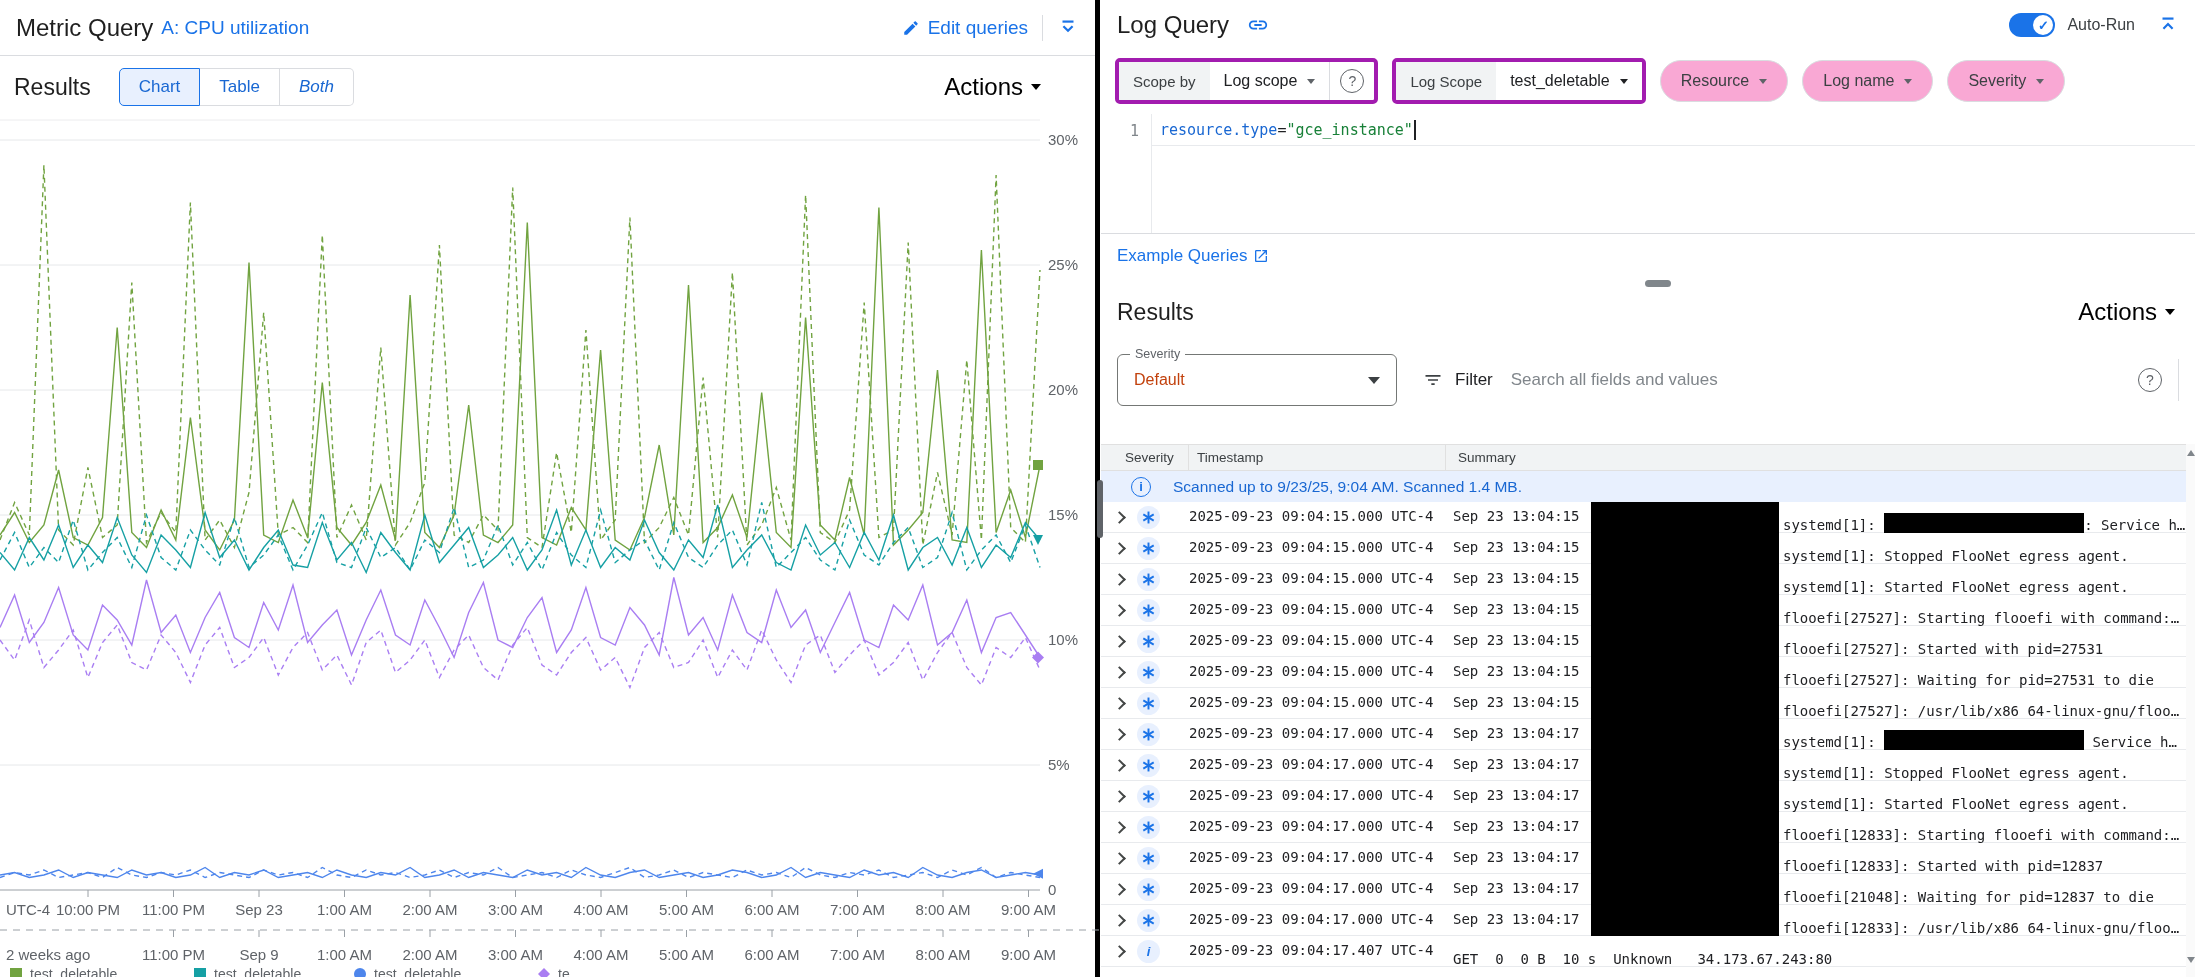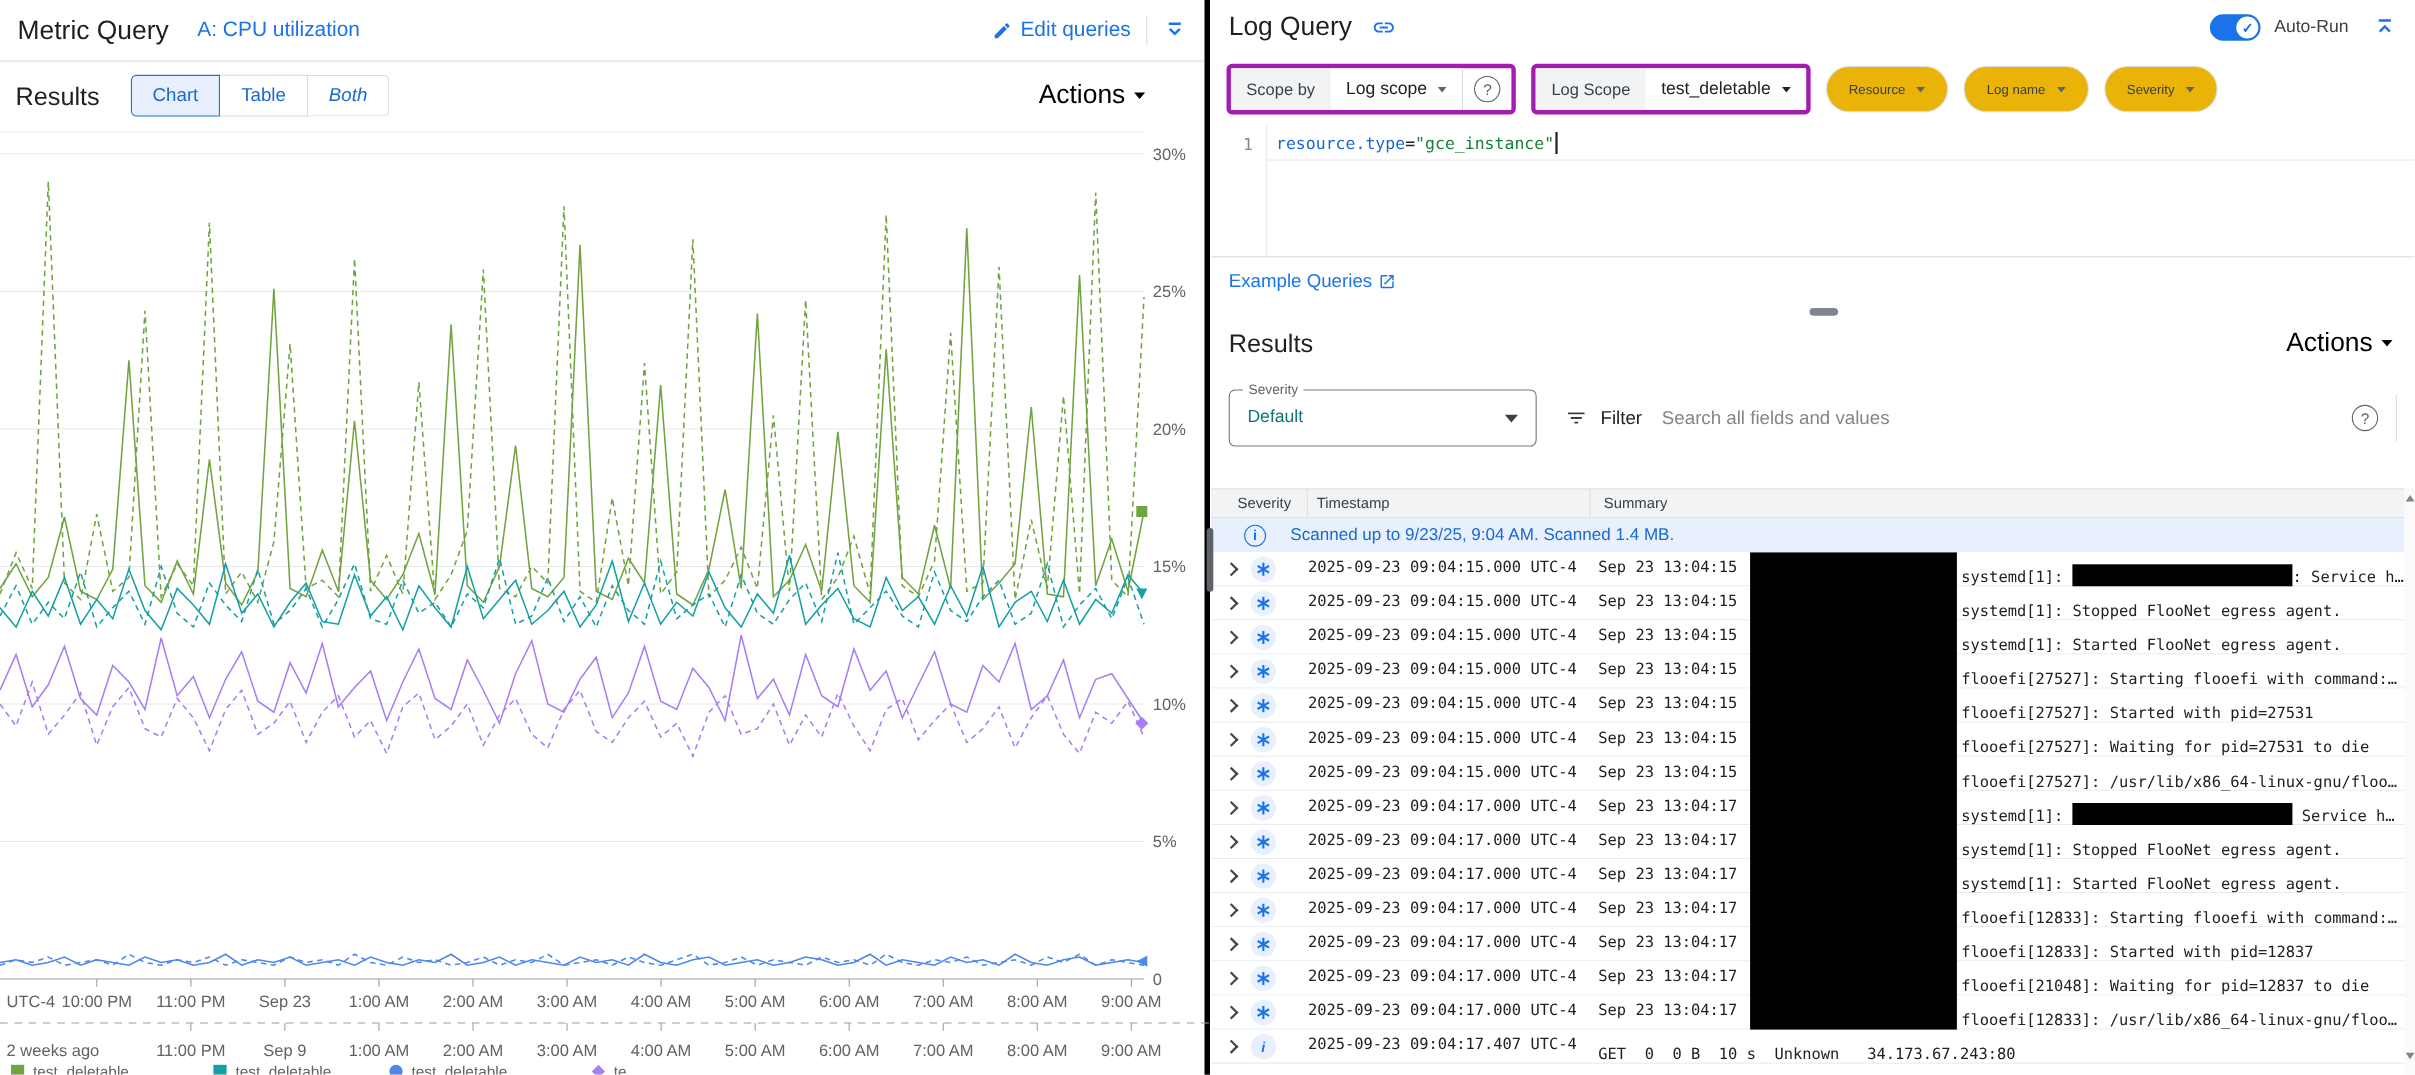--- a/index.html
+++ b/index.html
@@ -8,21 +8,21 @@
   .mono { font-family:"DejaVu Sans Mono", monospace; }
 
   
   #left-panel { position:absolute; left:0; top:0; width:1100px; height:977px;
     border-right:5px solid #000000; background:#fff; }
   #right-panel { position:absolute; left:1101px; top:0; width:1094px; height:977px; background:#fff; }
 
   
   .lp-header { height:56px; border-bottom:1px solid #dadce0; display:flex; align-items:center; padding:0 16px; }
   .panel-title { font-size:24px; color:#1f1f1f; }
-  .query-chip { font-size:19px; color:#1a73e8; margin-left:26px; }
+  .query-chip { font-size:19px; color:#1a73e8; margin-left:8px; }
   .lp-header-right { margin-left:auto; display:flex; align-items:center; gap:14px; }
   .blue-action { display:flex; align-items:center; gap:8px; color:#1a73e8; font-size:19px; cursor:pointer; }
   .vsep { width:1px; height:26px; background:#dadce0; }
 
   .lp-results-bar { height:62px; display:flex; align-items:center; padding:0 14px; }
   .results-h { font-size:23px; color:#1f1f1f; }
   .seg-control { display:flex; margin-left:28px; border-radius:5px; }
   .seg { font-size:17px; color:#1967d2; padding:8px 19px; border:1px solid #dadce0; background:#fff; cursor:pointer; }
   .seg:first-child { border-radius:5px 0 0 5px; }
   .seg:last-child { border-radius:0 5px 5px 0;font-style:italic; }
@@ -44,21 +44,21 @@
 
   
   .rp-toolbar { position:absolute; top:58px; left:14px; right:14px; height:46px; display:flex; align-items:center; gap:14px; }
   .tb-group { display:flex; align-items:stretch; border:4px solid #a21caf; border-radius:5px; overflow:hidden; height:46px; background:#fff; }
   .tb-chip { background:#f1f3f4; padding:0 14px; display:flex; align-items:center; font-size:15px; color:#3c4043; }
   .tb-value { padding:0 14px; display:flex; align-items:center; gap:10px; font-size:16px; color:#202124; cursor:pointer; background:#fff; }
   .tb-help { display:flex; align-items:center; padding:0 10px; border-left:1px solid #dadce0; cursor:pointer; }
   .help-circle { width:24px; height:24px; border:1.5px solid #5f6368; border-radius:50%; color:#5f6368;
     font-size:14px; display:flex; align-items:center; justify-content:center; }
   .pill { border:1px solid #dadce0; border-radius:21px; height:42px; padding:0 20px; display:flex; align-items:center; gap:10px;
-    font-size:12px; color:#3c4043; background:#eab308; cursor:pointer; }
+    font-size:16px; color:#3c4043; background:#f9a8d4; cursor:pointer; }
   .small-caret { width:0; height:0; border-left:4.5px solid transparent; border-right:4.5px solid transparent; border-top:5.5px solid #5f6368; }
 
   
   .rp-editor { position:absolute; top:114px; left:0; right:0; height:120px; border-bottom:1px solid #dadce0; display:flex; background:#fff; }
   .gutter { width:50px; text-align:right; padding:8px 12px 0 0; color:#80868b; font-size:15px; }
   .code-area { flex:1; border-left:1px solid #e8eaed; }
   .code-line { height:32px; border-bottom:1px solid #e8eaed; display:flex; align-items:center; padding-left:8px; font-size:15px; }
   .tok-field { color:#1967d2; }
   .tok-op { color:#202124; }
   .tok-str { color:#188038; }
@@ -68,21 +68,21 @@
     color:#1a73e8; font-size:17px; cursor:pointer; }
   .drag-handle-h { position:absolute; top:280px; left:544px; width:26px; height:7px; border-radius:4px; background:#80868b; cursor:row-resize; }
 
   .rp-results-head { position:absolute; top:298px; left:16px; right:20px; display:flex; align-items:center; }
 
   
   .rp-filter-row { position:absolute; top:354px; left:16px; right:16px; height:52px; display:flex; align-items:center; }
   .sev-select { position:relative; width:280px; height:52px; border:1px solid #747775; border-radius:6px;
     display:flex; align-items:center; padding:0 16px; cursor:pointer; background:#fff; }
   .sev-select .float-label { position:absolute; top:-8px; left:12px; background:#fff; padding:0 5px; font-size:12.5px; color:#5f6368; }
-  .sev-select .value { font-size:16px; color:#0f766e; }
+  .sev-select .value { font-size:16px; color:#c2410c; }
   .sev-select .sel-caret { margin-left:auto; width:0; height:0; border-left:6px solid transparent; border-right:6px solid transparent; border-top:7px solid #3c4043; }
   .filter-label { font-size:17px; color:#202124; margin-left:12px; }
   .search-input { border:none; outline:none; font-size:17px; color:#202124; margin-left:18px; flex:1; }
   .search-input::placeholder { color:#80868b; }
   .filter-right { display:flex; align-items:center; gap:16px; }
 
   
   .tbl-header { position:absolute; top:444px; left:0; right:9px; height:27px; background:#f1f3f4;
     border-top:1px solid #e0e0e0; border-bottom:1px solid #e0e0e0; display:flex; align-items:center;
     font-size:13.5px; color:#3c4043; }

